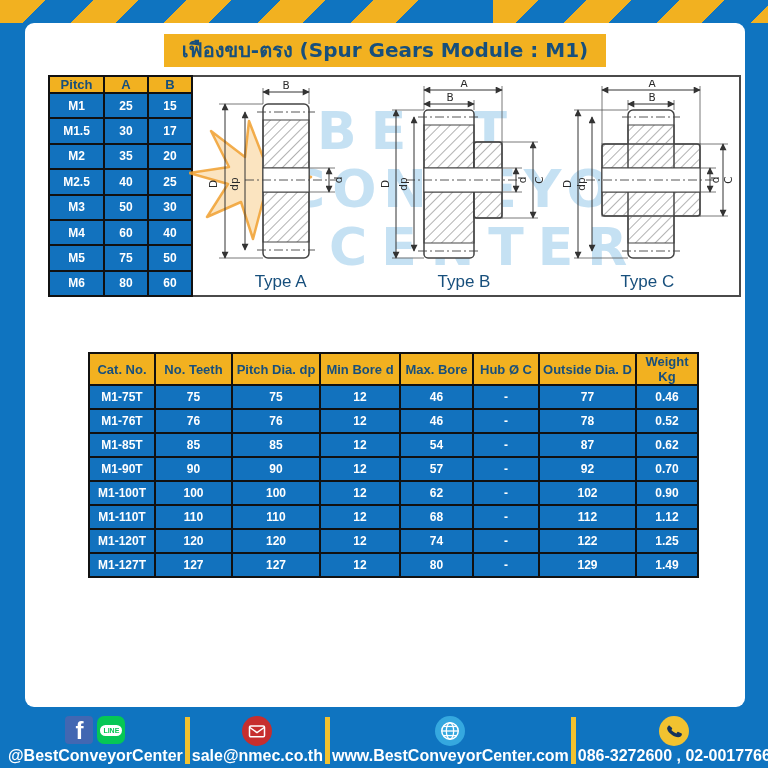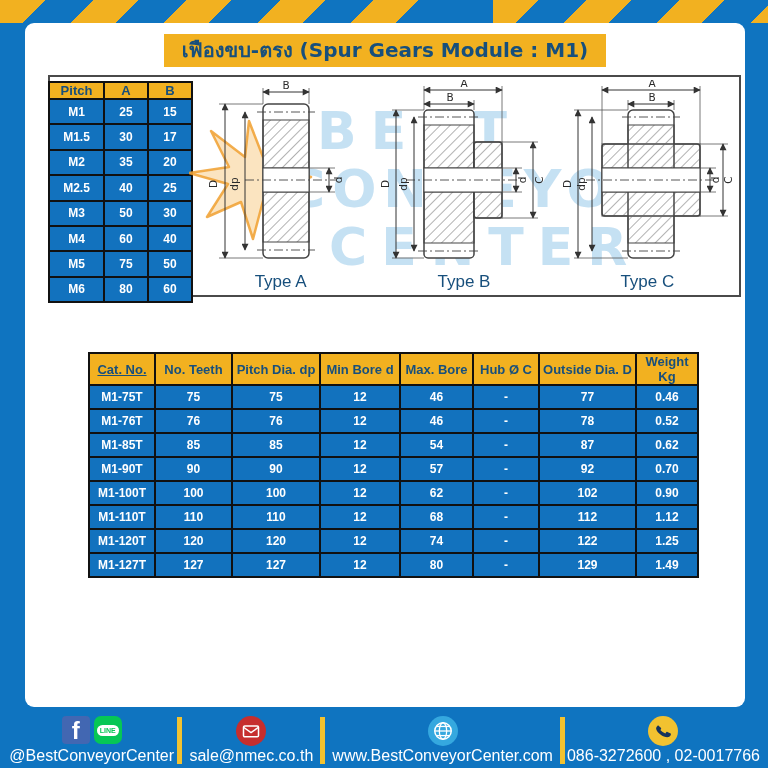--- a/index.html
+++ b/index.html
@@ -21,21 +21,21 @@
   .title-wrap{position:absolute;top:11px;left:0;right:0;text-align:center;}
   .title{display:inline-block;background:#F2B120;color:#174F7C;
     font-family:"DejaVu Sans", sans-serif;
     font-size:20px;font-weight:bold;padding:4px 18px;line-height:25px;}
 
   
   .topbox{position:absolute;left:23px;top:52px;width:693px;height:222px;
     border:2px solid #4a4a4a;box-sizing:border-box;background:#fff;}
 
   table{border-collapse:collapse;}
-  .pitch-table{position:absolute;left:-2px;top:-2px;width:141px;height:222px;table-layout:fixed;margin-top:6px;}
+  .pitch-table{position:absolute;left:-2px;top:-2px;width:141px;height:222px;table-layout:fixed;}
   .pitch-table th,.pitch-table td{border:2px solid #111;text-align:center;padding:0;}
   .pitch-table th{background:#F2B120;color:#174F7C;font-size:13px;font-weight:bold;}
   .pitch-table td{background:#1272BE;color:#fff;font-size:12px;font-weight:bold;}
   .pitch-table th:nth-child(1){width:53px;}
   .pitch-table th:nth-child(2),.pitch-table th:nth-child(3){width:42px;}
 
   .draw-area{position:absolute;left:139px;right:0;top:0;bottom:0;overflow:hidden;}
   .wm{position:absolute;z-index:0;font-weight:bold;color:rgba(140,196,232,0.5);
       font-family:"DejaVu Sans", sans-serif;white-space:nowrap;}
   .wm1{left:128px;top:24px;font-size:52px;letter-spacing:14px;}
@@ -48,36 +48,36 @@
     justify-content:flex-end;padding-bottom:3px;position:relative;}
   .type-label{font-size:17px;font-weight:normal;color:#174F7C;line-height:20px;}
   .drawing-svg{display:block;}
   .drawing-svg text{fill:#2a2a2a;font-size:10.5px;font-family:"DejaVu Sans",sans-serif;}
 
   
   .main-table{position:absolute;left:63px;top:329px;width:593px;table-layout:fixed;}
   .main-table th,.main-table td{border:2px solid #111;text-align:center;padding:0;}
   .main-table th{background:#F2B120;color:#174F7C;font-size:13px;font-weight:bold;height:27px;}
   .main-table td{background:#1272BE;color:#fff;font-size:12px;font-weight:bold;height:22px;}
-  .main-table th:nth-child(1){width:64px;text-decoration:underline;}
+  .main-table th:nth-child(1){width:64px;}
   .main-table th:nth-child(2){width:75px;}
   .main-table th:nth-child(3){width:86px;}
   .main-table th:nth-child(4){width:78px;}
   .main-table th:nth-child(5){width:71px;}
   .main-table th:nth-child(6){width:64px;}
   .main-table th:nth-child(7){width:95px;}
   .main-table th:nth-child(8){width:60px;}
 
   
   .footer{position:absolute;left:0;right:0;bottom:0;height:61px;
     display:flex;align-items:flex-end;padding:0 8px 3px 8px;box-sizing:border-box;}
   .fsec{display:flex;flex-direction:column;align-items:center;gap:1px;}
   .fs1{flex:2.25;} .fs2{flex:1.8;} .fs3{flex:3.1;} .fs4{flex:2.55;}
   .fdiv{width:5px;height:47px;background:#F2C230;margin:0 2px 1px 2px;flex:none;}
-  .ftext{color:#fff;font-weight:normal;font-size:16px;white-space:nowrap;line-height:18px;}
+  .ftext{color:#fff;font-weight:bold;font-size:16px;white-space:nowrap;line-height:18px;}
   .icons-row{display:flex;gap:4px;align-items:center;height:32px;}
   .fb-icon{width:28px;height:28px;background:#4267B2;border-radius:4px;color:#fff;
     font-size:24px;font-weight:bold;text-align:center;line-height:30px;overflow:hidden;}
   .line-icon{width:28px;height:28px;background:#06C755;border-radius:7px;
     display:flex;align-items:center;justify-content:center;}
   .line-bubble{background:#fff;border-radius:7px;padding:2px 3px;color:#06C755;
     font-size:7px;font-weight:bold;line-height:7px;}
   .circle{width:30px;height:30px;border-radius:50%;display:flex;
     align-items:center;justify-content:center;}
   .mail-circle{background:#C62E2E;}

